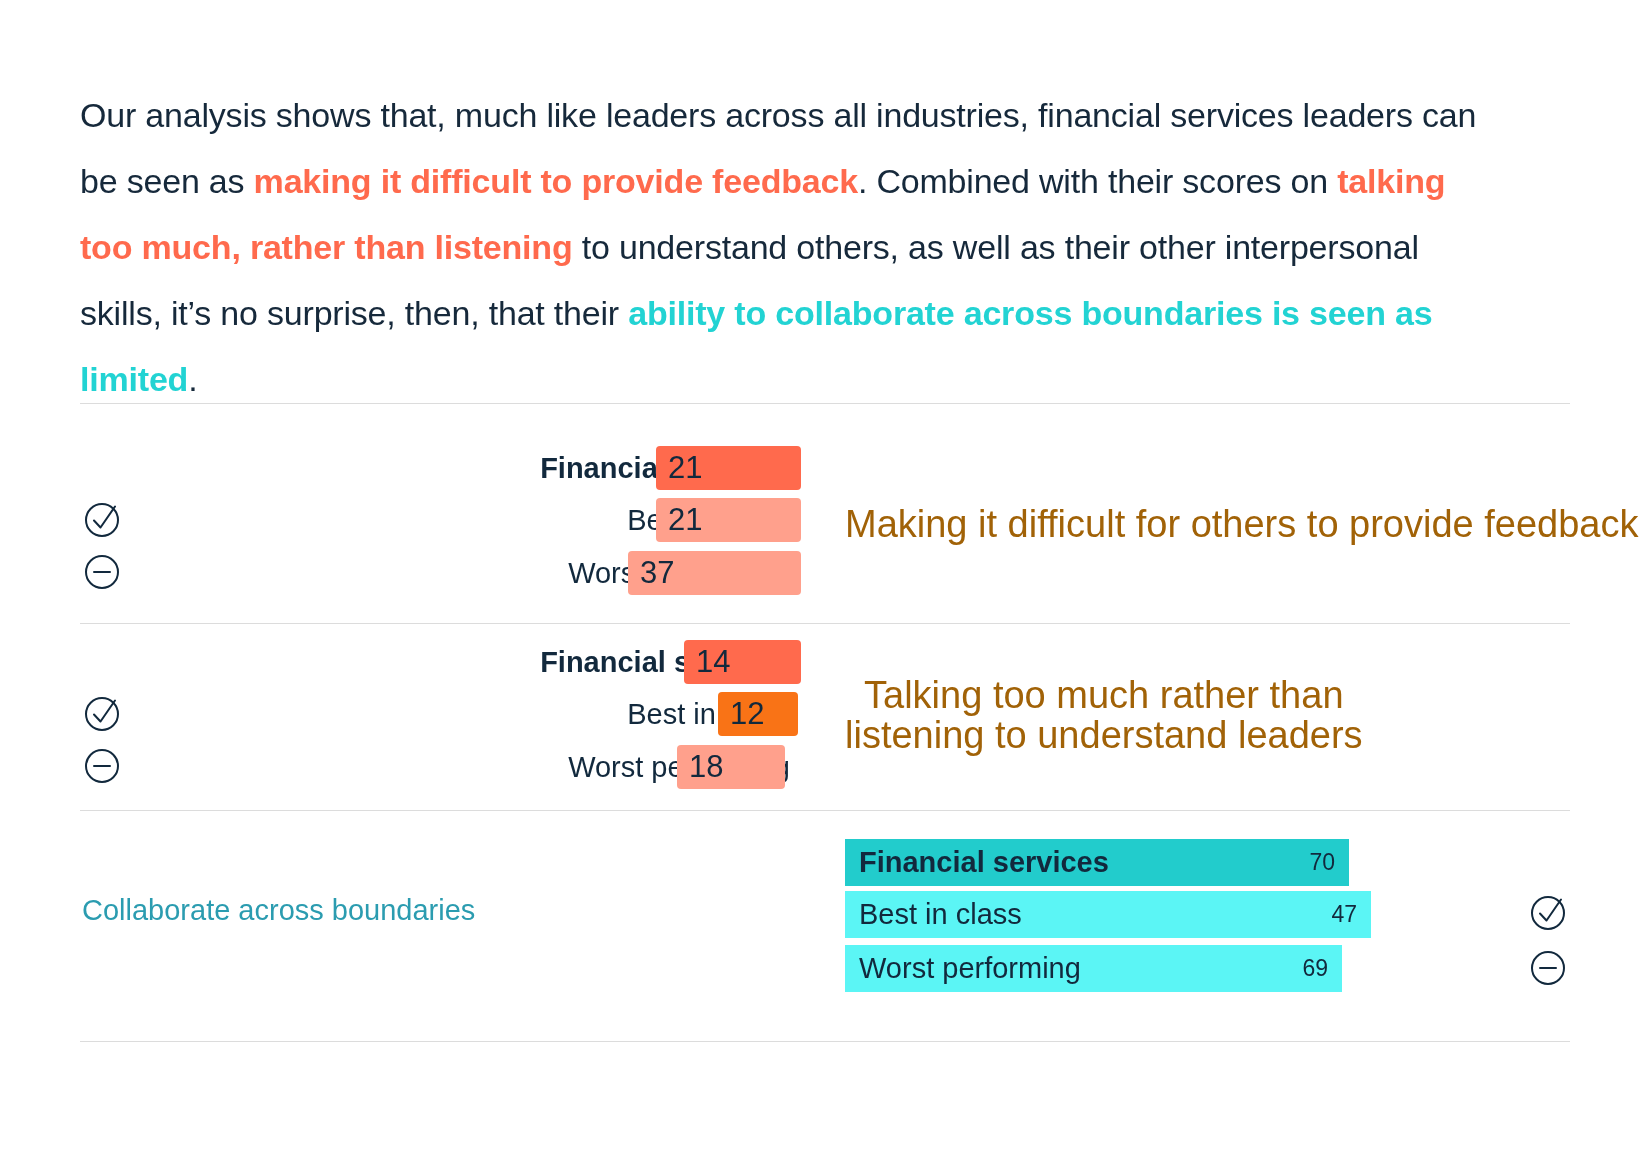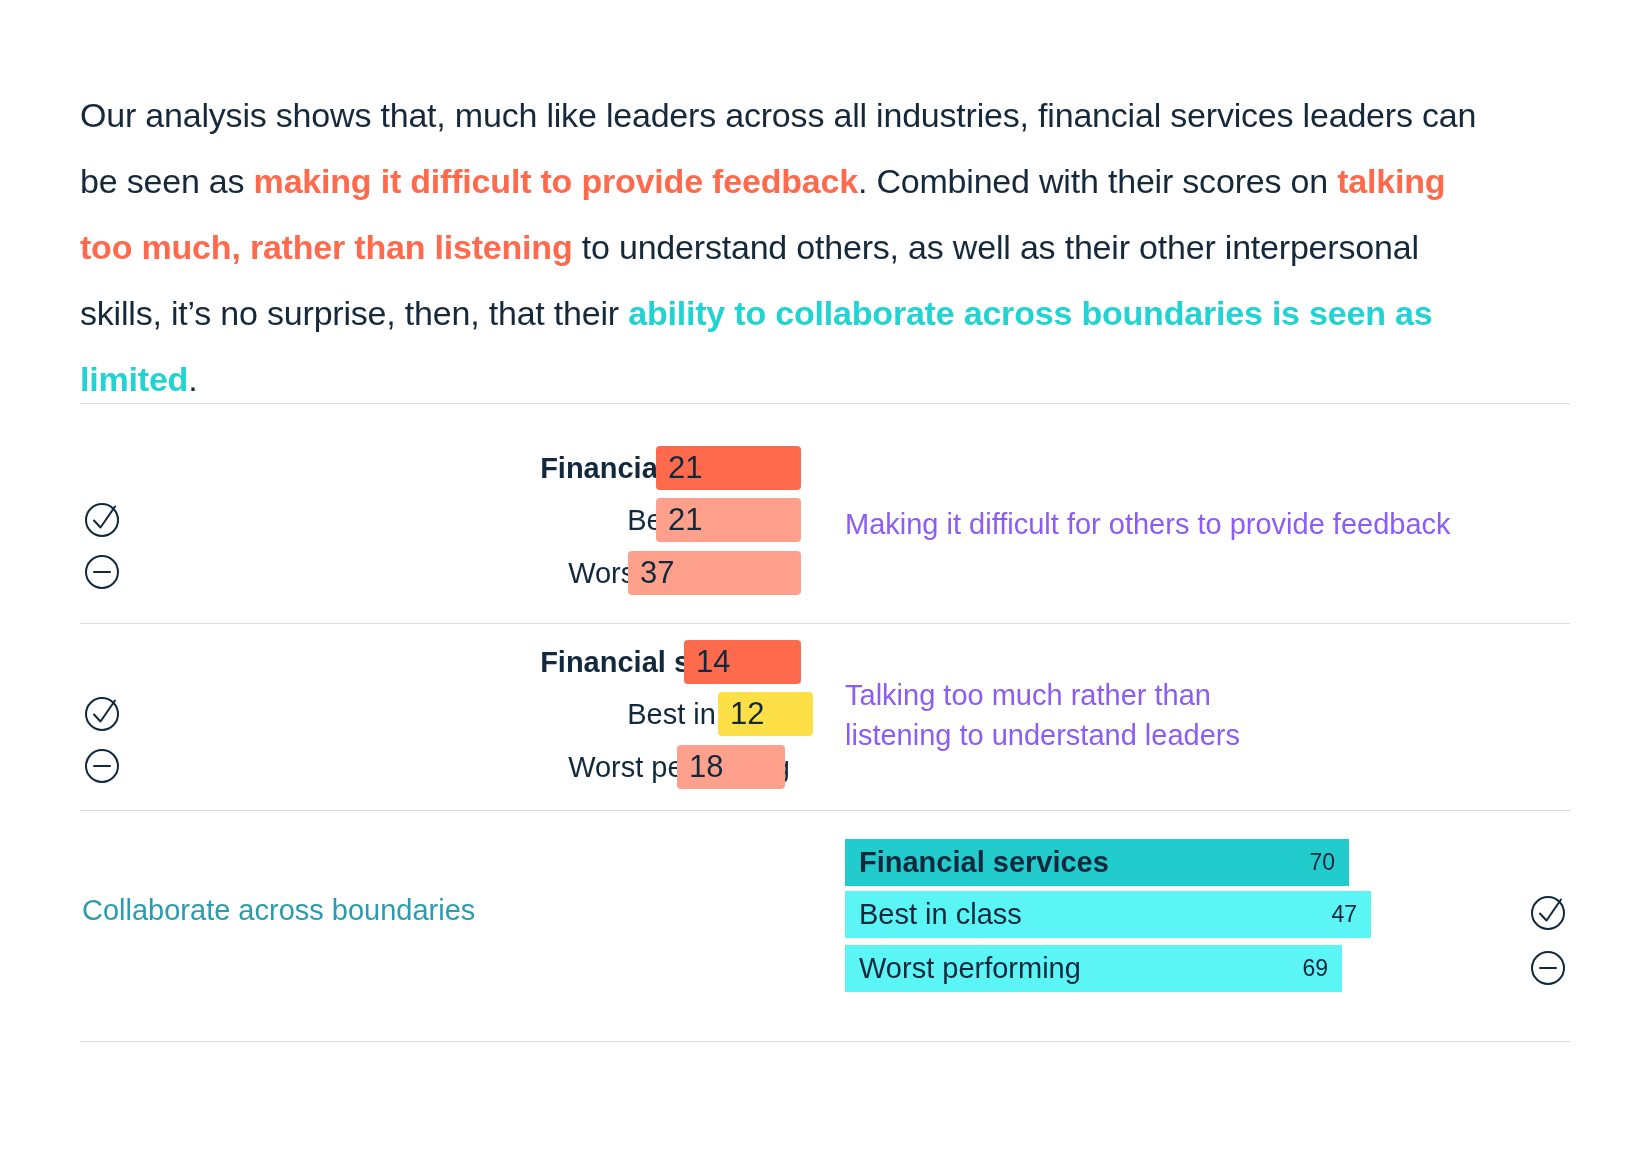--- a/index.html
+++ b/index.html
@@ -97,24 +97,25 @@
     top: 0;
     height: 44px;
     line-height: 44px;
     font-size: 31px;
     color: #12293D;
     font-weight: 400;
   }
 
   .annotation {
     position: absolute;
-    font-size: 29px;
+    font-size: 38px;
     line-height: 40px;
-    color: #8b5cf6;
+    color: #a16207;
     white-space: pre-line;
+    text-align: center;
   }
 
   
   .bar-teal {
     position: absolute;
     top: 0;
     height: 47px;
   }
   .bar-teal .tlabel {
     position: absolute;
@@ -201,21 +202,21 @@
         </svg>
       </div>
       <div class="row" style="top: 640px;">
         <div class="row-label bold">Financial services</div>
         <div class="bar-coral" style="background: rgb(255, 106, 77); width: 117px; left: 684px;">
           <span class="barval">14</span>
         </div>
       </div>
       <div class="row" style="top: 692px;">
         <div class="row-label">Best in class</div>
-        <div class="bar-coral" style="background: #fde047; width: 95px; left: 718px;">
+        <div class="bar-coral" style="background: #f97316; width: 80px; left: 718px;">
           <span class="barval">12</span>
         </div>
       </div>
       <div class="row" style="top: 745px;">
         <div class="row-label">Worst performing</div>
         <div class="bar-coral" style="background: rgb(255, 160, 140); width: 108px; left: 677px;">
           <span class="barval">18</span>
         </div>
       </div>
       <div class="annotation" style="left: 845px; top: 675px;">Talking too much rather than

